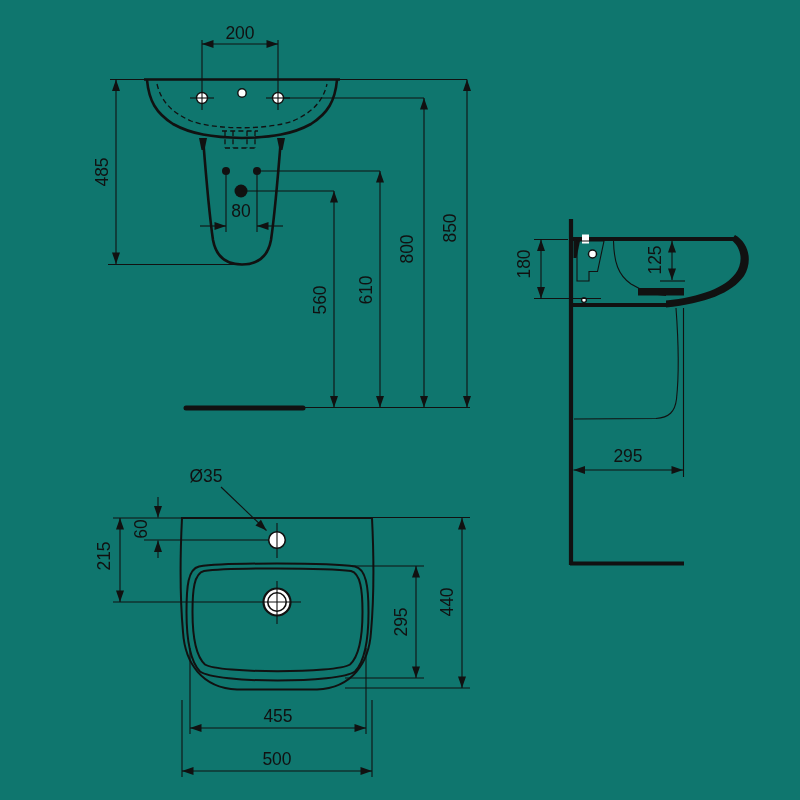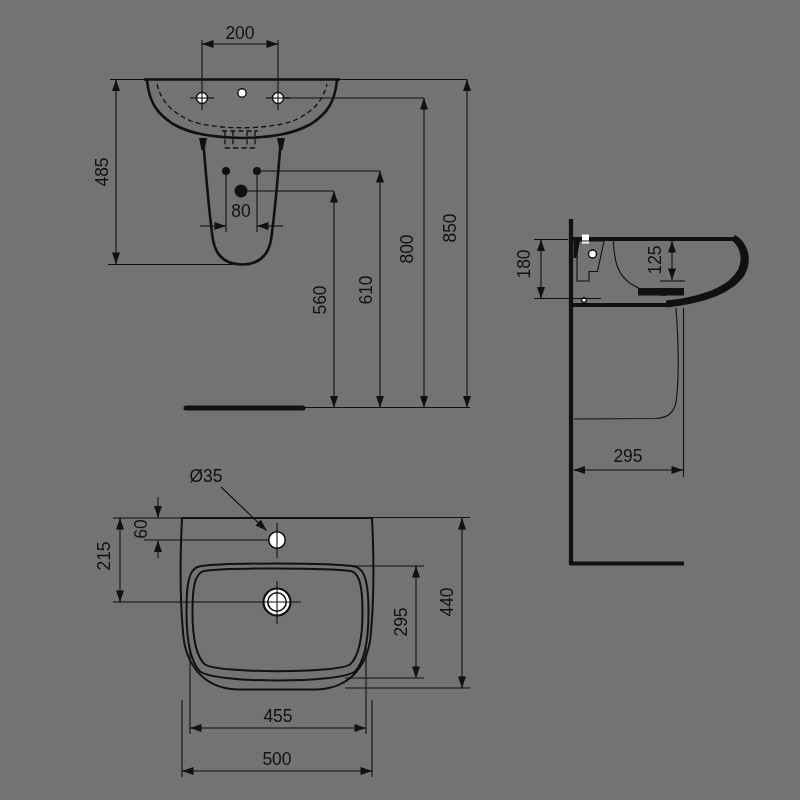--- a/index.html
+++ b/index.html
@@ -1,16 +1,16 @@
 <!DOCTYPE html>
 <html><head>
 <meta charset="utf-8">
 <style>
   html,body{margin:0;padding:0;background:#ffffff;}
-  .page{width:800px;height:800px;background:#737373;position:relative;overflow:hidden;}
+  .page{width:800px;height:800px;background:#0f766e;position:relative;overflow:hidden;}
   svg{display:block;}
   .ln{stroke:#111;fill:none;stroke-width:1.1;}
   .md{stroke-width:2;}
   .th{stroke-width:2.6;}
   .xh{stroke-width:4.2;}
   .dash{stroke-dasharray:5 3.2;stroke-width:1.3;}
   text{font-family:"Liberation Sans", sans-serif;font-size:17.5px;fill:#111;}
   .mid{text-anchor:middle;}
 </style>
 </head>

